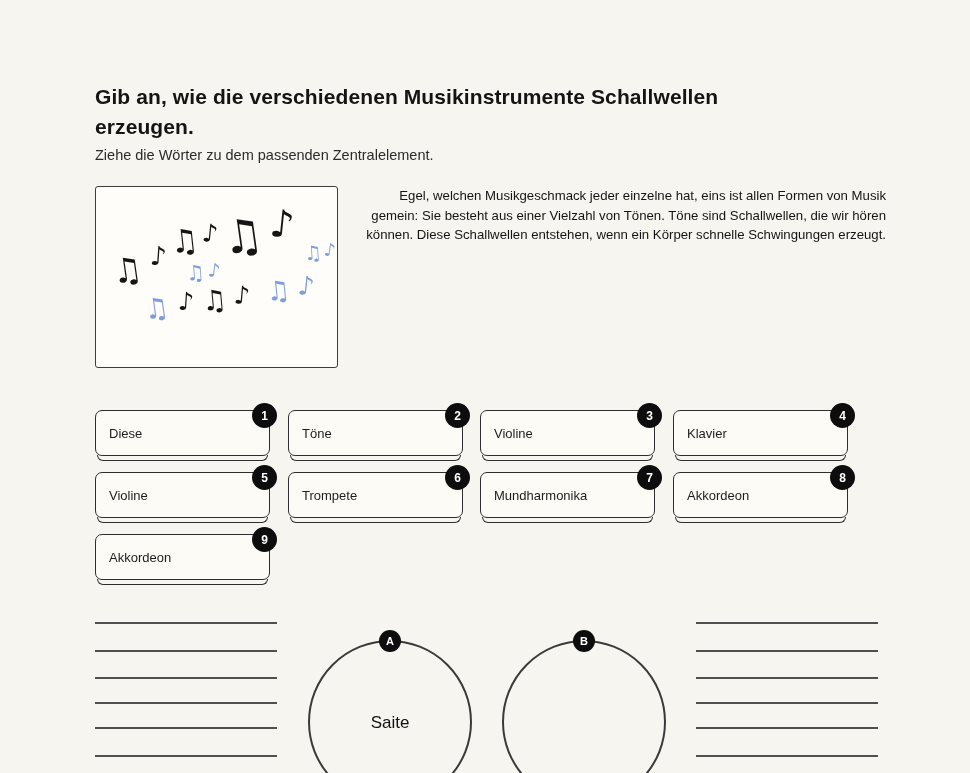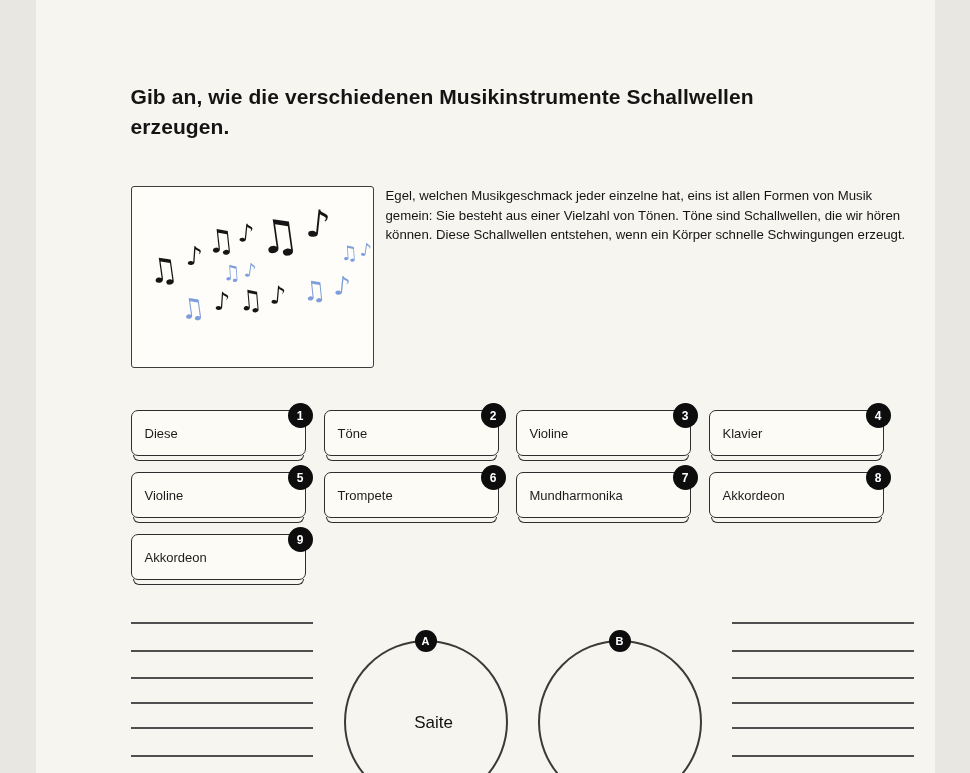--- a/index.html
+++ b/index.html
@@ -1,19 +1,19 @@
 <!DOCTYPE html>
 <html><head>
 <meta charset="utf-8">
 <style>
   * { margin:0; padding:0; box-sizing:border-box; }
   html,body { background:#e9e7e1; }
   .page {
     position:relative;
-    width:899px; height:773px;
+    width:970px; height:773px;
     background:#f7f5ef;
     overflow:hidden;
     font-family:"Liberation Sans", sans-serif;
     color:#161616;
     margin:0 auto;
   }
   .title {
     position:absolute; left:95px; top:82px; width:710px;
     font-size:21px; line-height:30px; font-weight:700; color:#141414;
     letter-spacing:0.1px;
@@ -29,21 +29,21 @@
   .note {
     position:absolute; font-family:"DejaVu Sans", sans-serif;
     line-height:1; user-select:none;
   }
   .note.black { color:#151515; }
   .note.blue  { color:#7e9edb; }
   .intro {
     position:absolute; left:350px; top:186px; width:536px;
     font-size:13.2px; line-height:19.6px; color:#141414;
   }
-  .intro p { margin:0; }
+  .intro p { margin:0;text-align:right; }
   .wbox {
     position:absolute; width:175px; height:46px;
     background:#fcfbf6; border:1.5px solid #2e2e2e; border-radius:7px;
     display:flex; align-items:center;
     cursor:grab;
   }
   .wbox::after {
     content:""; position:absolute; left:1px; right:1px; top:100%; height:5px;
     border:1.5px solid #2e2e2e; border-top:none;
     border-radius:0 0 8px 8px;
@@ -57,36 +57,37 @@
   }
   .line {
     position:absolute; width:182px; height:2px; background:#4f4f4f;
   }
   .circle {
     position:absolute; width:164px; height:164px;
     border:2px solid #3a3a3a; border-radius:50%;
     background:transparent;
   }
   .clabel {
-    position:absolute; left:8px; width:100%; top:71px;
+    position:absolute; left:0; width:100%; top:71px;
     text-align:center; font-size:17px; color:#111111;
   }
   .cbadge {
     position:absolute; left:50%; top:-1px; transform:translate(-50%,-50%);
     width:22px; height:22px; background:#0d0d0d; color:#ffffff;
     border-radius:50%; display:flex; align-items:center; justify-content:center;
     font-size:11px; font-weight:700;
   }
 </style>
 </head>
 <body>
 
 <div class="page">
 
   <h1 class="title">Gib an, wie die verschiedenen Musikinstrumente Schallwellen erzeugen.</h1>
+  <div class="instruction">Ziehe die Wörter zu dem passenden Zentralelement.</div>
 
   <div class="illustration">
     <span class="note black" style="left:16px;  top:66px;  font-size:34px; transform:rotate(-8deg);">♫</span>
     <span class="note black" style="left:54px;  top:56px;  font-size:26px; transform:rotate(4deg);">♪</span>
     <span class="note black" style="left:74px;  top:38px;  font-size:32px; transform:rotate(-6deg);">♫</span>
     <span class="note black" style="left:106px; top:34px;  font-size:25px; transform:rotate(6deg);">♪</span>
     <span class="note blue" style="left:90px;  top:76px;  font-size:21px; transform:rotate(-4deg);">♫</span>
     <span class="note blue" style="left:112px; top:74px;  font-size:19px; transform:rotate(8deg);">♪</span>
     <span class="note black" style="left:126px; top:26px;  font-size:46px; transform:rotate(-8deg);">♫</span>
     <span class="note black" style="left:174px; top:18px;  font-size:38px; transform:rotate(6deg);">♪</span>

